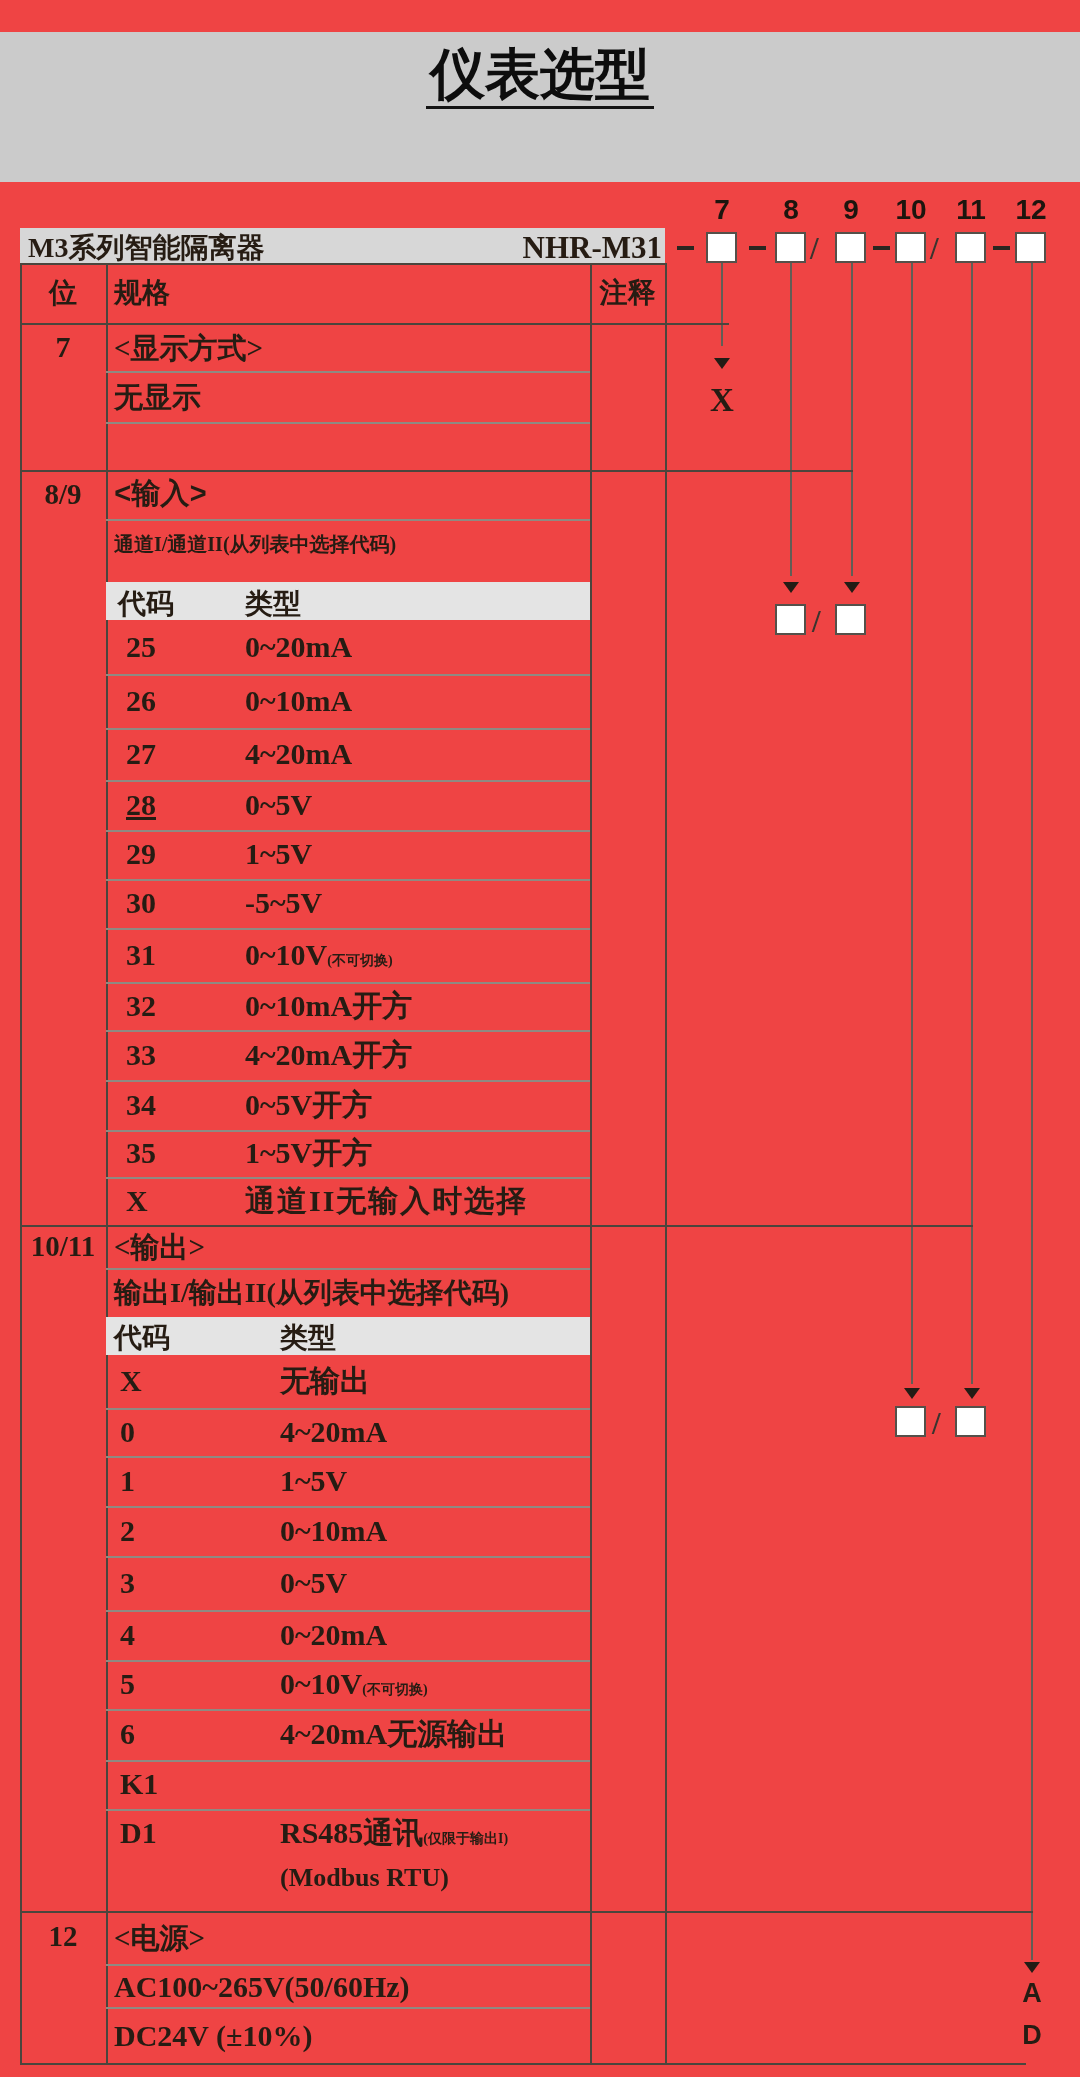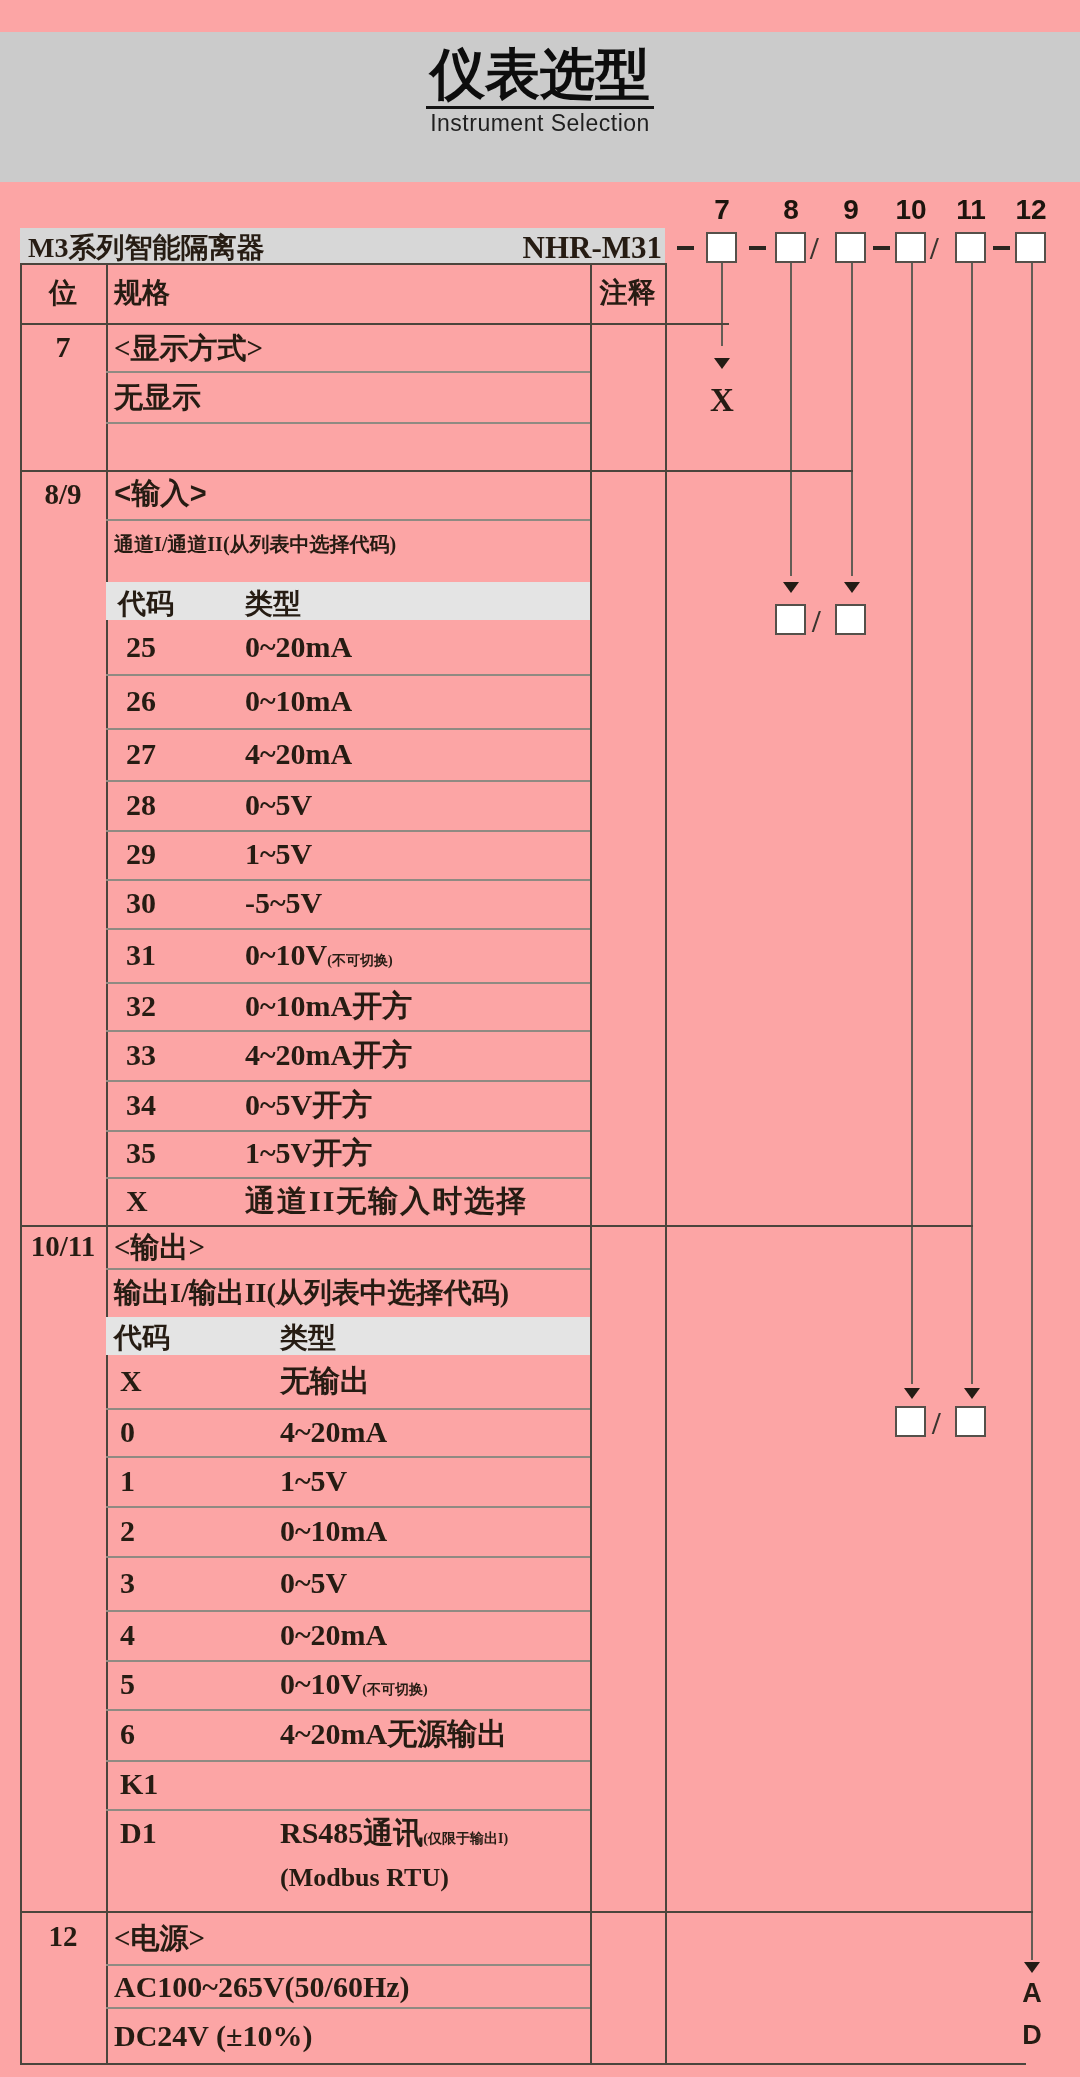--- a/index.html
+++ b/index.html
@@ -1,17 +1,17 @@
 <!DOCTYPE html>
 <html><head>
 <meta charset="utf-8">
 <style>
   html,body{margin:0;padding:0;background:#ffffff;}
   #canvas{
-    position:relative;width:1080px;height:2077px;background:#fca5a5;
+    position:relative;width:1080px;height:2077px;background:#ef4444;
     font-family:"Liberation Serif","DejaVu Serif",serif;color:#261c13;overflow:hidden;
   }
   .hl{position:absolute;height:2px;background:#4b453d;}
   .hl-thin{position:absolute;height:2px;background:#8f8a82;}
   .vl{position:absolute;width:2px;background:#4b453d;}
   .dropline{position:absolute;width:2px;background:#635d55;}
   .codebox{position:absolute;width:31px;height:31px;background:#fff;border:2px solid #55504a;box-sizing:border-box;}
   .dash{position:absolute;width:17px;height:4px;background:#2b2620;}
   .slash{position:absolute;font-size:31px;font-weight:bold;color:#3a352f;line-height:1;}
   .arrow{position:absolute;width:0;height:0;border-left:8px solid transparent;border-right:8px solid transparent;border-top:11px solid #231c15;}
@@ -25,21 +25,20 @@
   .grayhdr{position:absolute;left:106px;width:484px;height:38px;background:#e4e4e4;}
   .ctr{text-align:center;}
 </style>
 </head>
 <body>
 
 <div id="canvas">
 
   <div class="banner">
     <div class="banner-title">仪表选型</div>
-    <div class="banner-sub">Instrument Selection</div>
   </div>
 
   <div class="posnum" style="left:700px;top:196px;">7</div>
   <div class="posnum" style="left:769px;top:196px;">8</div>
   <div class="posnum" style="left:829px;top:196px;">9</div>
   <div class="posnum" style="left:889px;top:196px;">10</div>
   <div class="posnum" style="left:949px;top:196px;">11</div>
   <div class="posnum" style="left:1009px;top:196px;">12</div>
 
   <div class="modelbar"></div>
@@ -140,21 +139,21 @@
   <div class="grayhdr" style="top:582px;"></div>
   <div class="t" style="left:118px;top:588px;font-size:28px;">代码</div>
   <div class="t" style="left:245px;top:588px;font-size:28px;">类型</div>
 
   <div class="t" style="left:126px;top:630px;font-size:30px;">25</div>
   <div class="t" style="left:245px;top:630px;font-size:30px;"><span>0~20mA</span><span class="sm"></span></div>
   <div class="t" style="left:126px;top:684px;font-size:30px;">26</div>
   <div class="t" style="left:245px;top:684px;font-size:30px;"><span>0~10mA</span><span class="sm"></span></div>
   <div class="t" style="left:126px;top:737px;font-size:30px;">27</div>
   <div class="t" style="left:245px;top:737px;font-size:30px;"><span>4~20mA</span><span class="sm"></span></div>
-  <div class="t" style="left:126px;top:788px;font-size:30px;">28</div>
+  <div class="t" style="left:126px;top:788px;font-size:30px;text-decoration:underline;">28</div>
   <div class="t" style="left:245px;top:788px;font-size:30px;"><span>0~5V</span><span class="sm"></span></div>
   <div class="t" style="left:126px;top:837px;font-size:30px;">29</div>
   <div class="t" style="left:245px;top:837px;font-size:30px;"><span>1~5V</span><span class="sm"></span></div>
   <div class="t" style="left:126px;top:886px;font-size:30px;">30</div>
   <div class="t" style="left:245px;top:886px;font-size:30px;"><span>-5~5V</span><span class="sm"></span></div>
   <div class="t" style="left:126px;top:938px;font-size:30px;">31</div>
   <div class="t" style="left:245px;top:938px;font-size:30px;"><span>0~10V</span><span class="sm">(不可切换)</span></div>
   <div class="t" style="left:126px;top:989px;font-size:30px;">32</div>
   <div class="t" style="left:245px;top:989px;font-size:30px;"><span>0~10mA开方</span><span class="sm"></span></div>
   <div class="t" style="left:126px;top:1038px;font-size:30px;">33</div>

